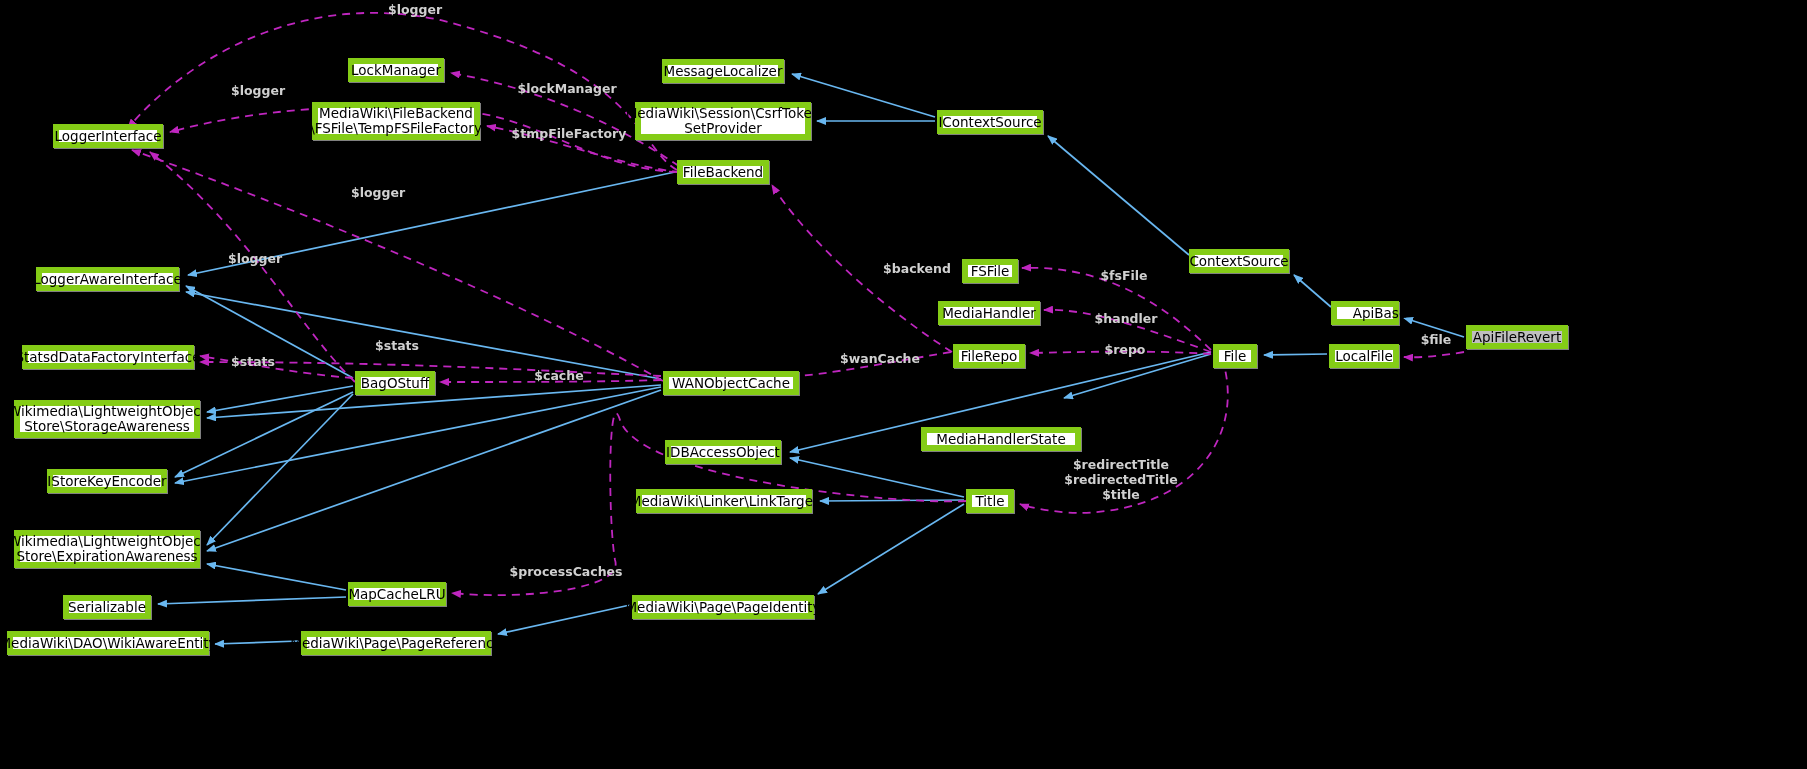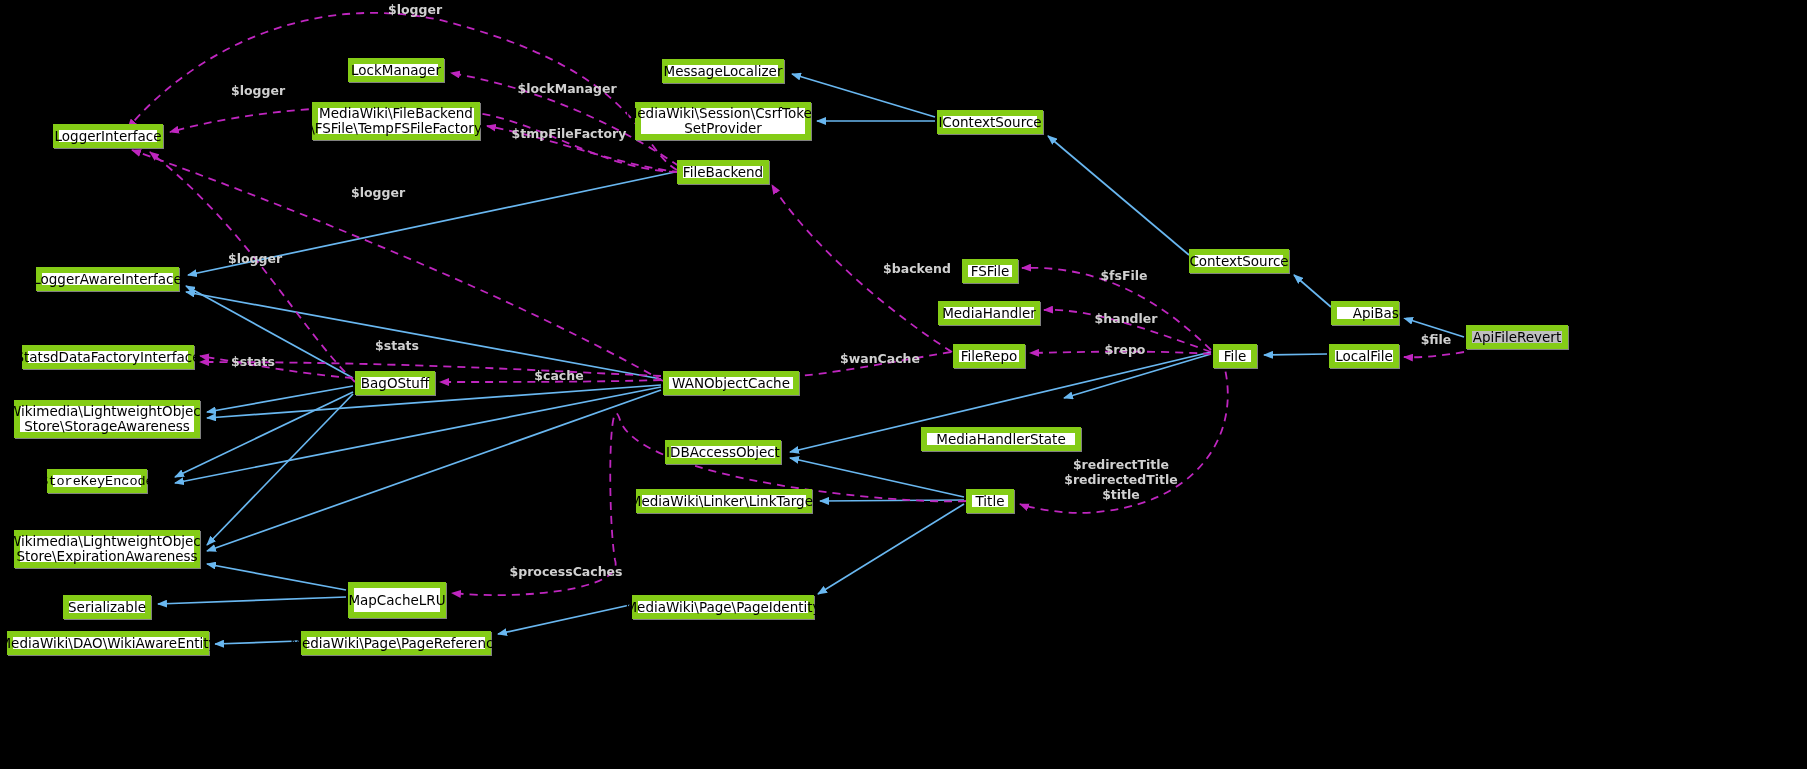--- a/index.html
+++ b/index.html
@@ -93,26 +93,26 @@
       <div class="node" style="left: 677px; top: 160px; width: 92px; height: 24px;">FileBackend</div>
       <div class="node" style="left: 937px; top: 110px; width: 106px; height: 24px;">IContextSource</div>
       <div class="node" style="left: 1189px; top: 249px; width: 100px; height: 24px;">ContextSource</div>
       <div class="node" style="left: 1331px; top: 301px; width: 68px; height: 24px; padding-left: 36px;">ApiBase</div>
       <div class="node current" style="left: 1466px; top: 325px; width: 102px; height: 24px;">ApiFileRevert</div>
       <div class="node" style="left: 36px; top: 267px; width: 143px; height: 24px;">LoggerAwareInterface</div>
       <div class="node" style="left: 22px; top: 345px; width: 172px; height: 24px;">StatsdDataFactoryInterface</div>
       <div class="node" style="left: 355px; top: 371px; width: 80px; height: 24px;">BagOStuff</div>
       <div class="node" style="left: 14px; top: 400px; width: 186px; height: 38px;">Wikimedia\LightweightObject
 Store\StorageAwareness</div>
-      <div class="node" style="left: 47px; top: 469px; width: 100px; height: 24px; font-family: Liberation Mono, monospace;">IStoreKeyEncoder</div>
+      <div class="node" style="left: 47px; top: 469px; width: 120px; height: 24px;">IStoreKeyEncoder</div>
       <div class="node" style="left: 14px; top: 530px; width: 186px; height: 38px;">Wikimedia\LightweightObject
 Store\ExpirationAwareness</div>
       <div class="node" style="left: 63px; top: 595px; width: 88px; height: 24px;">Serializable</div>
       <div class="node" style="left: 7px; top: 631px; width: 202px; height: 24px;">MediaWiki\DAO\WikiAwareEntity</div>
-      <div class="node" style="left: 348px; top: 582px; width: 98px; height: 36px;">MapCacheLRU</div>
+      <div class="node" style="left: 348px; top: 582px; width: 98px; height: 24px;">MapCacheLRU</div>
       <div class="node" style="left: 663px; top: 371px; width: 136px; height: 24px;">WANObjectCache</div>
       <div class="node" style="left: 665px; top: 440px; width: 116px; height: 24px;">IDBAccessObject</div>
       <div class="node" style="left: 636px; top: 489px; width: 176px; height: 24px;">MediaWiki\Linker\LinkTarget</div>
       <div class="node" style="left: 632px; top: 595px; width: 182px; height: 24px; text-align: right;">MediaWiki\Page\PageIdentity</div>
       <div class="node" style="left: 301px; top: 631px; width: 190px; height: 24px;">MediaWiki\Page\PageReference</div>
       <div class="node" style="left: 962px; top: 259px; width: 56px; height: 24px;">FSFile</div>
       <div class="node" style="left: 938px; top: 301px; width: 102px; height: 24px;">MediaHandler</div>
       <div class="node" style="left: 953px; top: 344px; width: 72px; height: 24px;">FileRepo</div>
       <div class="node" style="left: 921px; top: 388px; width: 160px; height: 24px; margin-top: 39px;">MediaHandlerState</div>
       <div class="node" style="left: 1213px; top: 344px; width: 44px; height: 24px;">File</div>

